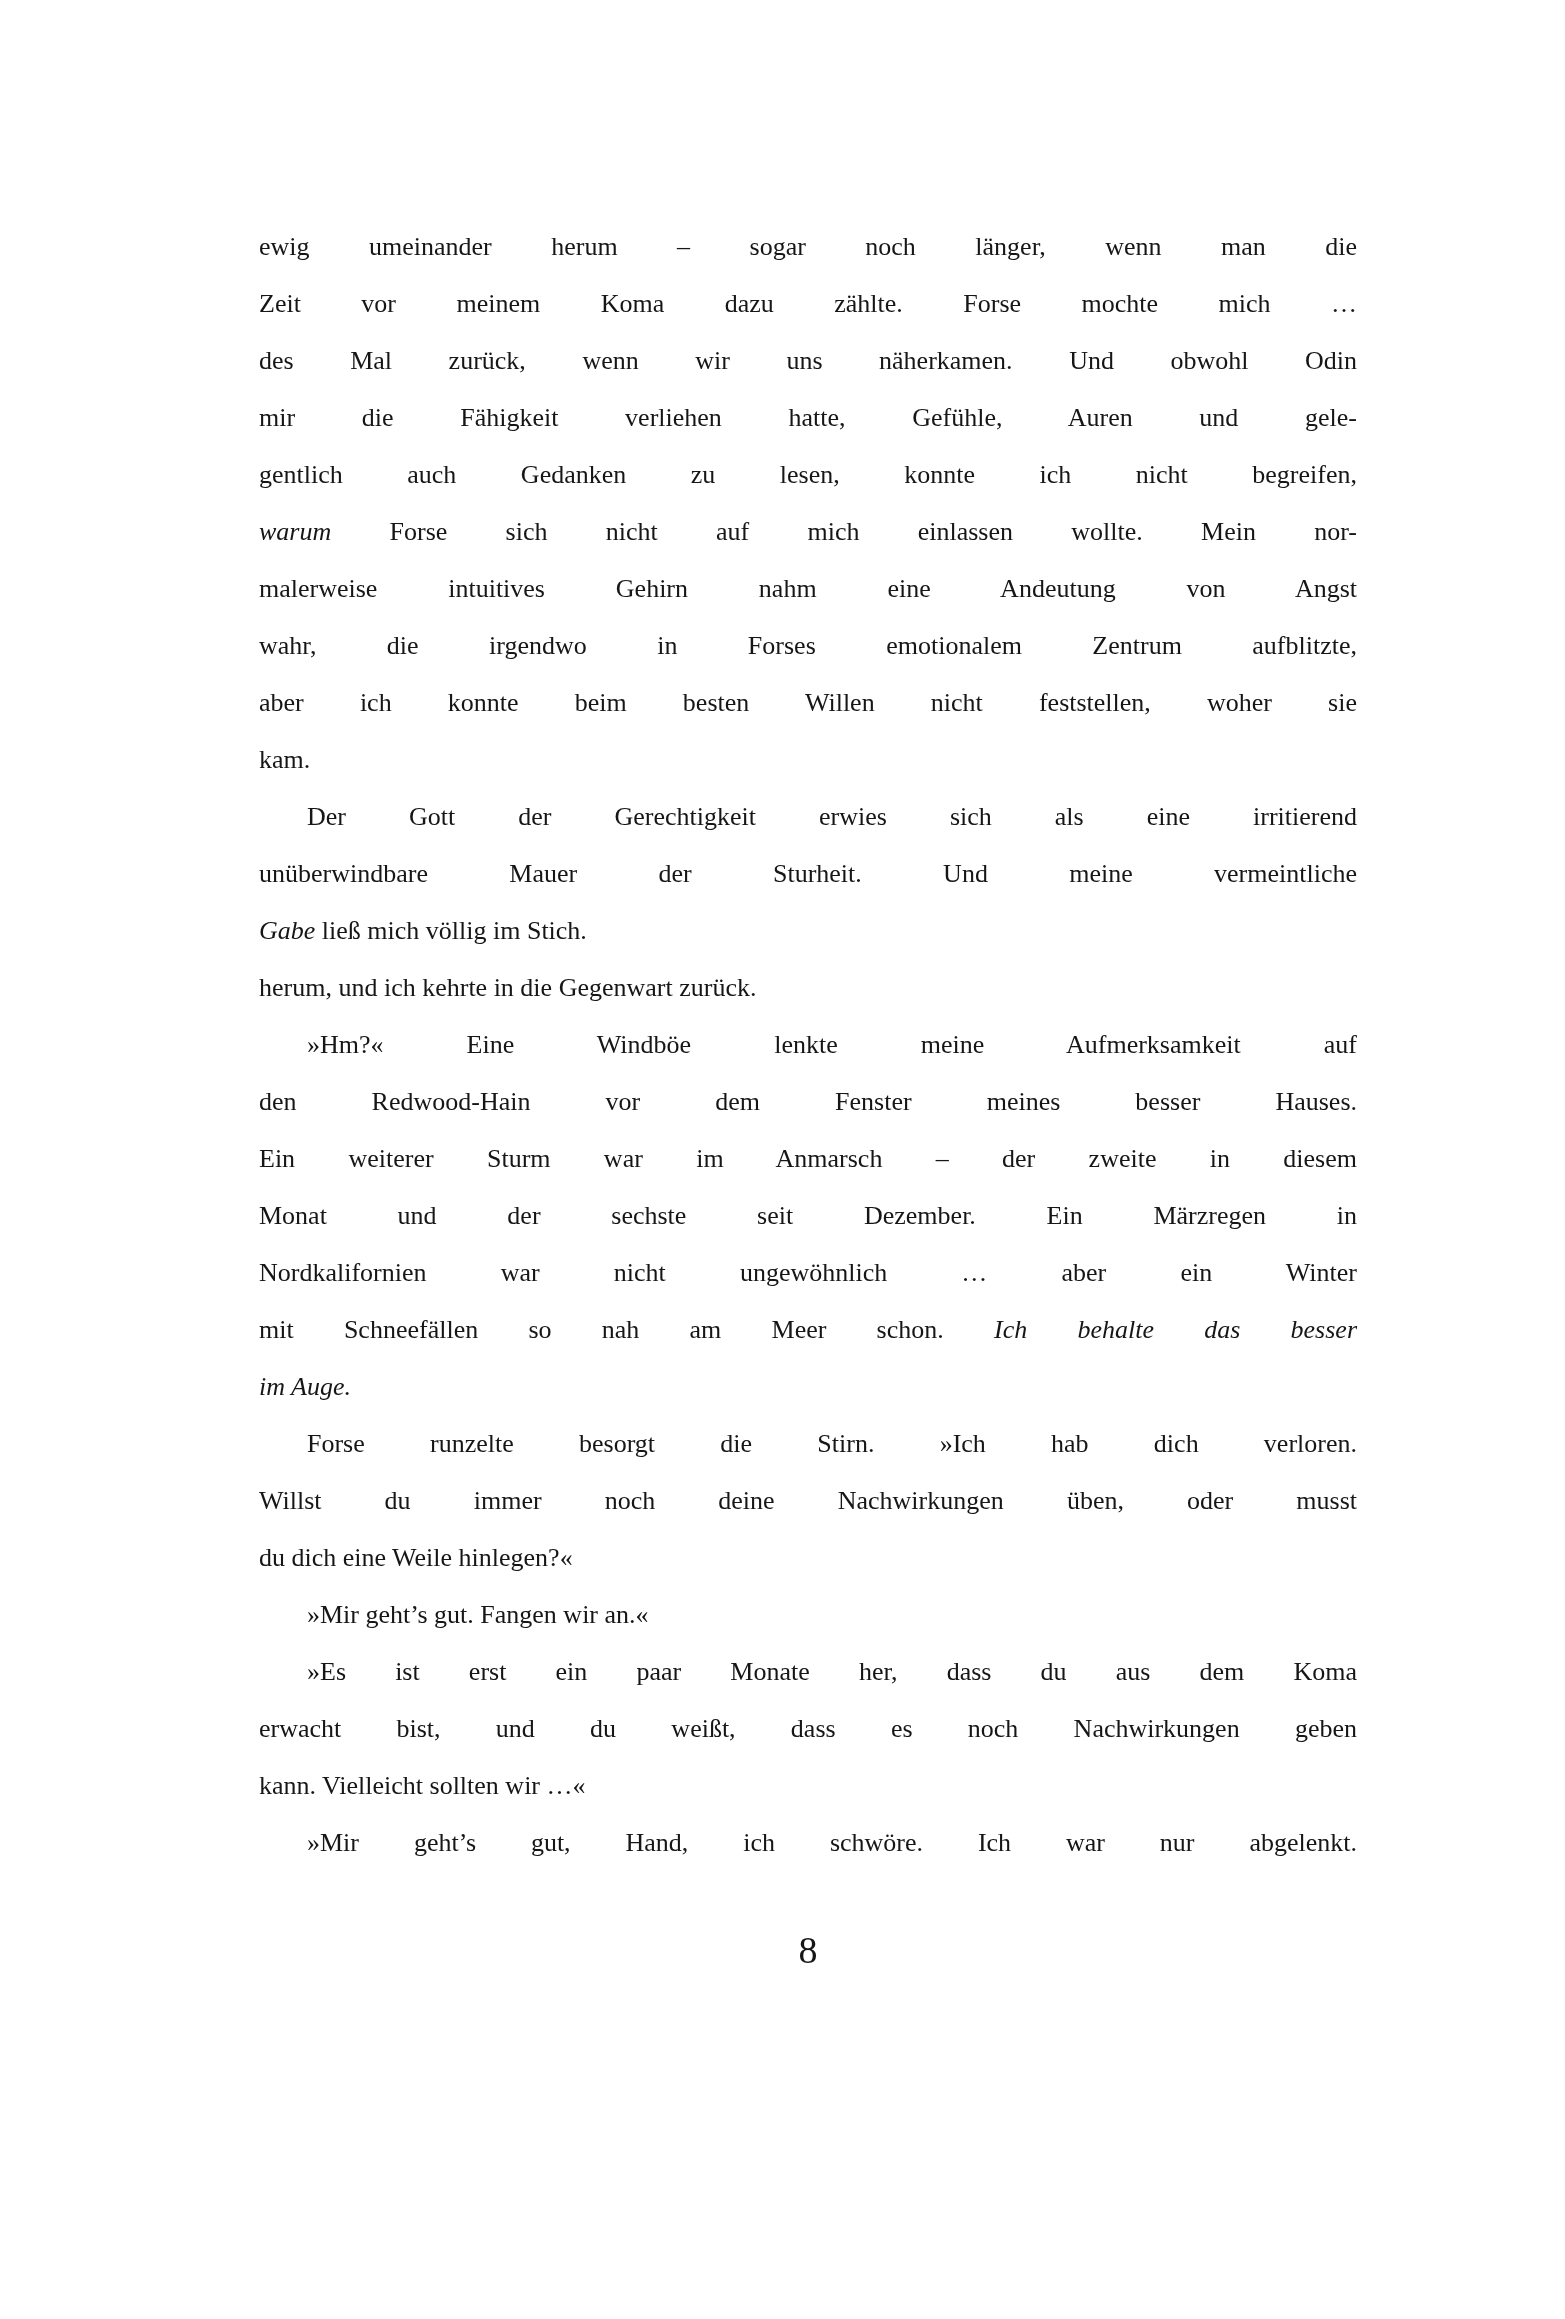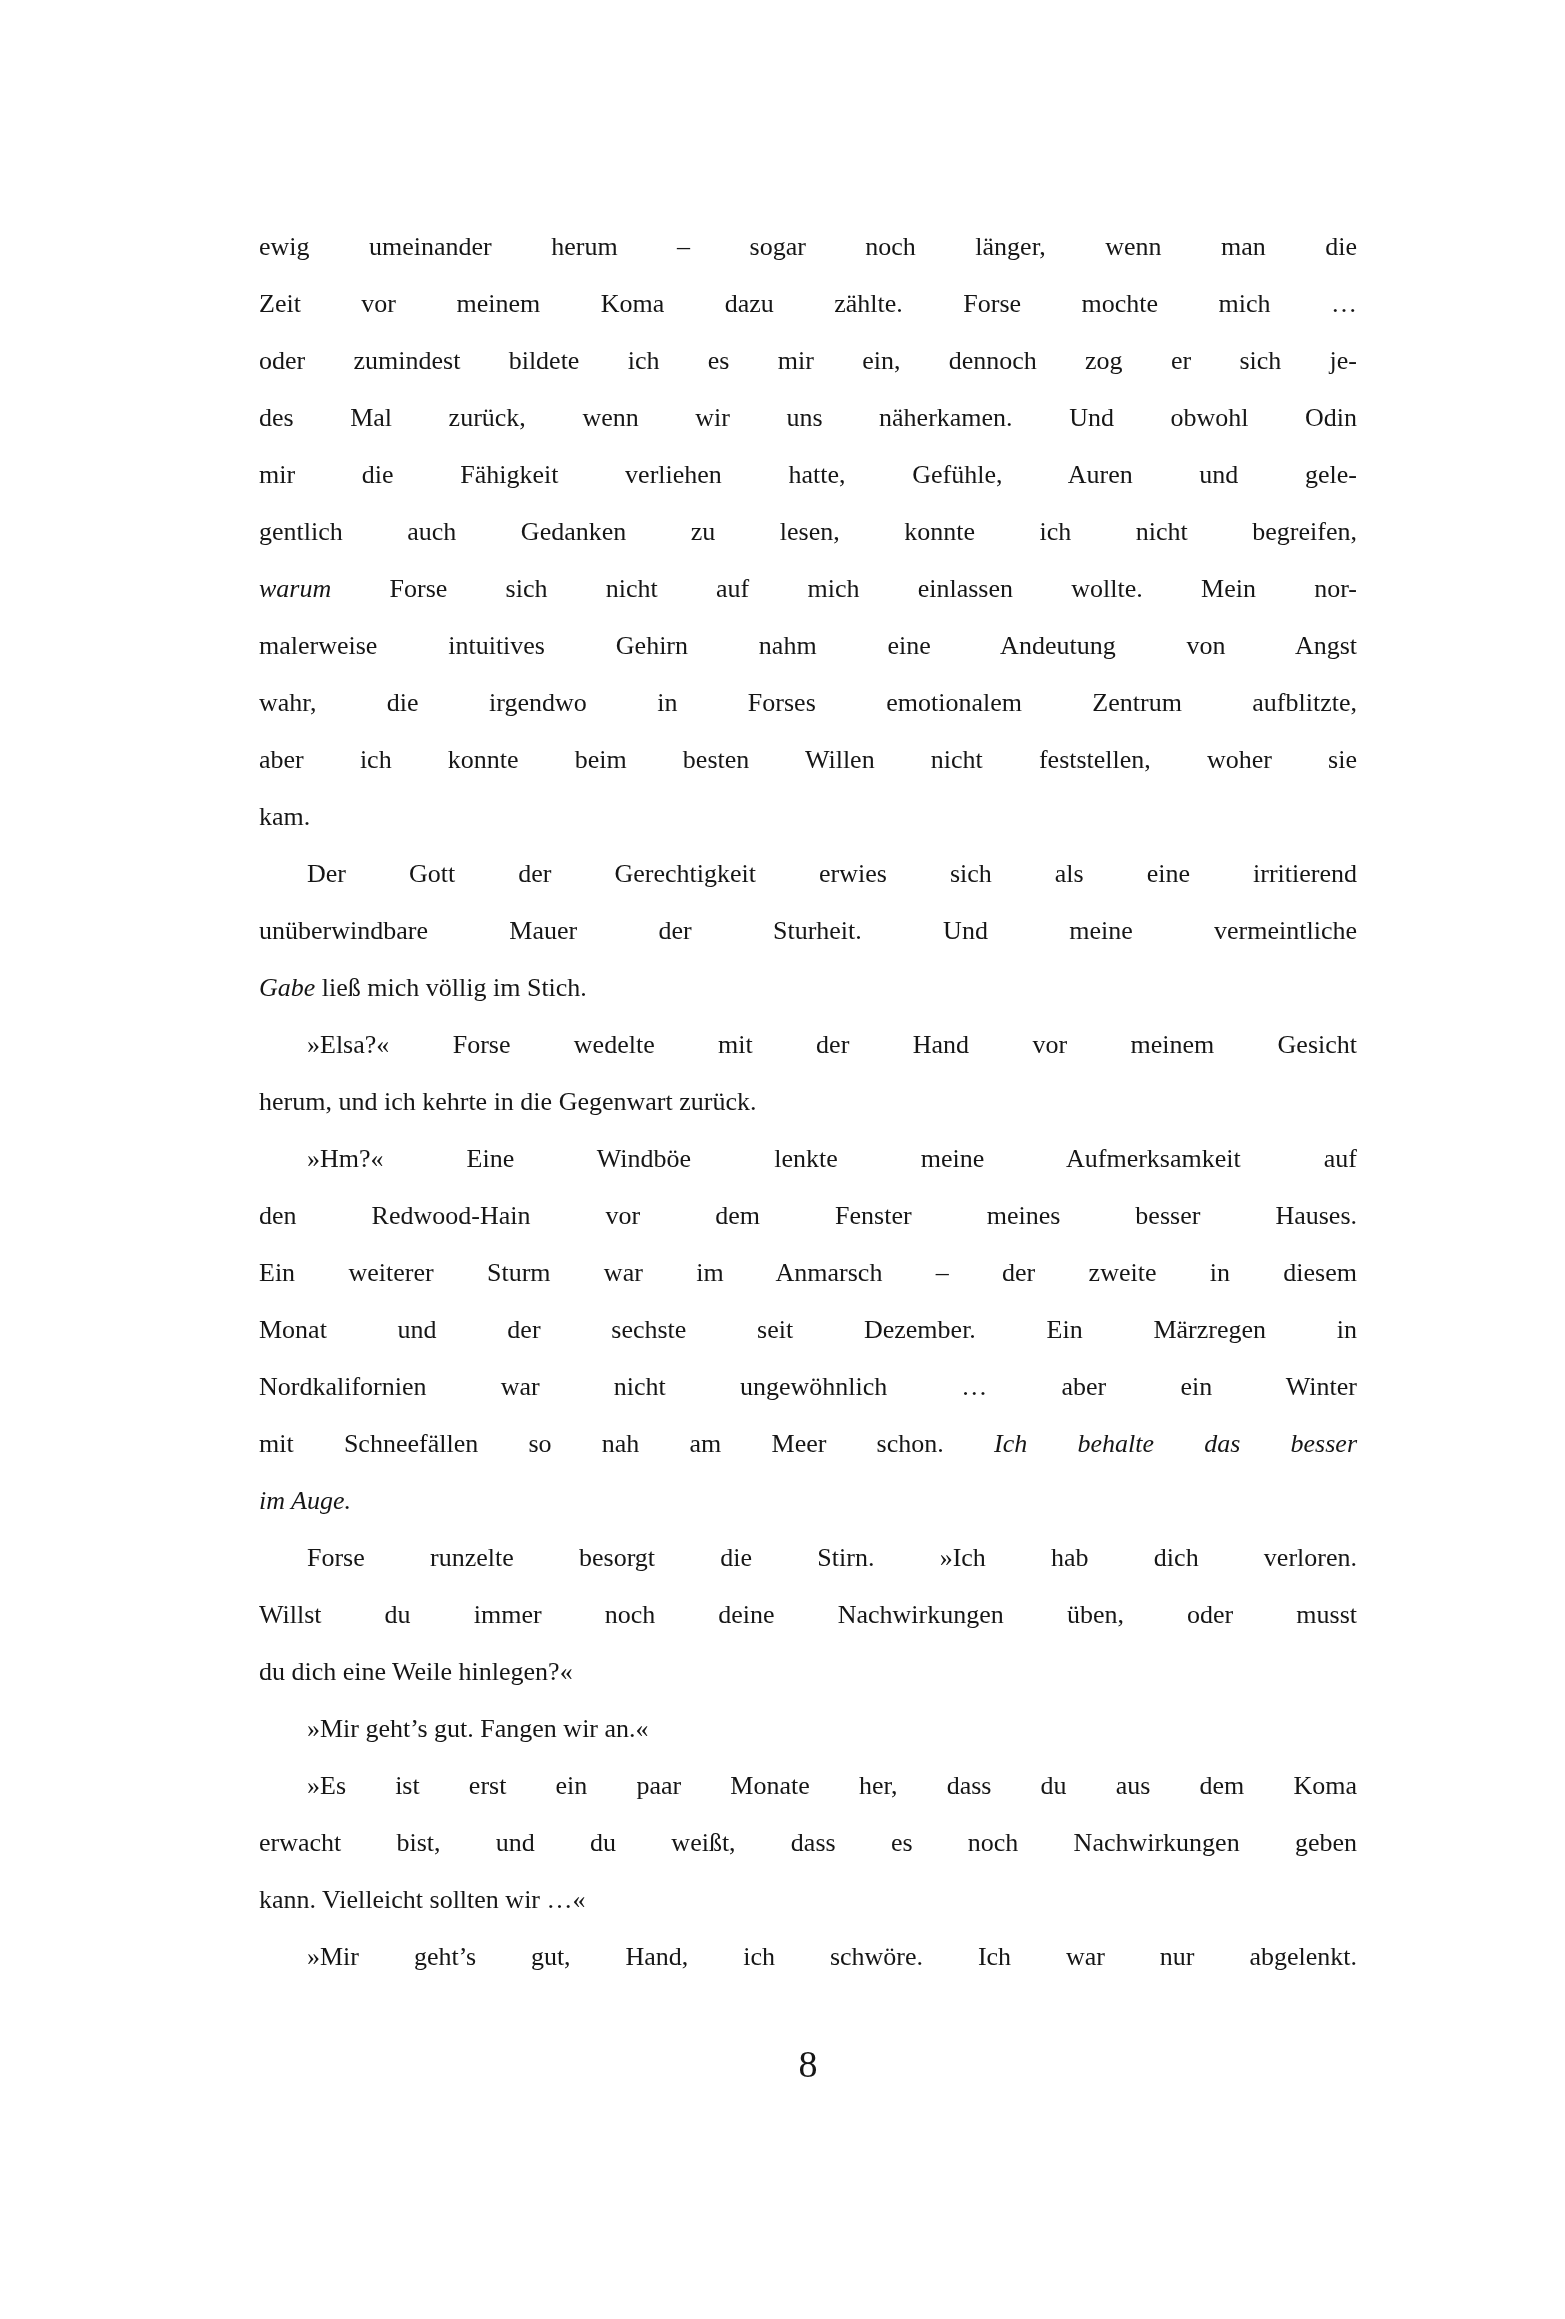--- a/index.html
+++ b/index.html
@@ -45,33 +45,31 @@
     line-height: 57px;
   }
 </style>
 </head>
 <body>
 
 <div class="text-block">
   <div id="lines-container">
       <div class="line j"><span>ewig umeinander herum – sogar noch länger, wenn man die</span></div>
       <div class="line j"><span>Zeit vor meinem Koma dazu zählte. Forse mochte mich …</span></div>
-      <div class="line j"><span>oder zumindest bildete ich es mir ein, dennoch zog er sich je-</span></div>
       <div class="line j"><span>des Mal zurück, wenn wir uns näherkamen. Und obwohl Odin</span></div>
       <div class="line j"><span>mir die Fähigkeit verliehen hatte, Gefühle, Auren und gele-</span></div>
       <div class="line j"><span>gentlich auch Gedanken zu lesen, konnte ich nicht begreifen,</span></div>
       <div class="line j"><span class="it">warum</span><span> Forse sich nicht auf mich einlassen wollte. Mein nor-</span></div>
       <div class="line j"><span>malerweise intuitives Gehirn nahm eine Andeutung von Angst</span></div>
       <div class="line j"><span>wahr, die irgendwo in Forses emotionalem Zentrum aufblitzte,</span></div>
       <div class="line j"><span>aber ich konnte beim besten Willen nicht feststellen, woher sie</span></div>
       <div class="line"><span>kam.</span></div>
       <div class="line j ind"><span>Der Gott der Gerechtigkeit erwies sich als eine irritierend</span></div>
       <div class="line j"><span>unüberwindbare Mauer der Sturheit. Und meine vermeintliche</span></div>
       <div class="line"><span class="it">Gabe</span><span> ließ mich völlig im Stich.</span></div>
-      <div class="line j ind"><span>»Elsa?« Forse wedelte mit der Hand vor meinem Gesicht</span></div>
       <div class="line"><span>herum, und ich kehrte in die Gegenwart zurück.</span></div>
       <div class="line j ind"><span>»Hm?« Eine Windböe lenkte meine Aufmerksamkeit auf</span></div>
       <div class="line j"><span>den Redwood-Hain vor dem Fenster meines besser Hauses.</span></div>
       <div class="line j"><span>Ein weiterer Sturm war im Anmarsch – der zweite in diesem</span></div>
       <div class="line j"><span>Monat und der sechste seit Dezember. Ein Märzregen in</span></div>
       <div class="line j"><span>Nordkalifornien war nicht ungewöhnlich … aber ein Winter</span></div>
       <div class="line j"><span>mit Schneefällen so nah am Meer schon. </span><span class="it">Ich behalte das besser</span></div>
       <div class="line"><span class="it">im Auge.</span></div>
       <div class="line j ind"><span>Forse runzelte besorgt die Stirn. »Ich hab dich verloren.</span></div>
       <div class="line j"><span>Willst du immer noch deine Nachwirkungen üben, oder musst</span></div>

